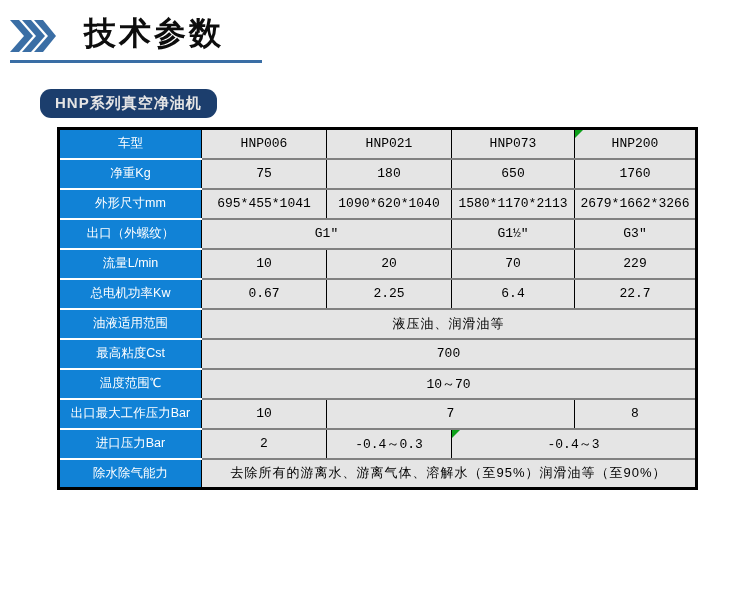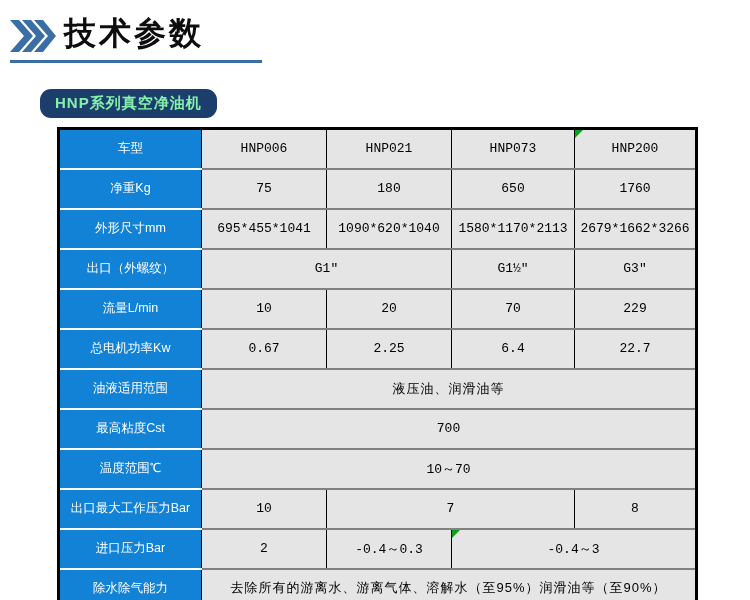--- a/index.html
+++ b/index.html
@@ -13,47 +13,47 @@
   }
   .page { position: absolute; inset: 0; }
 
   
   .title-wrap {
     position: absolute; left: 10px; top: 16px;
     display: flex; align-items: center;
   }
   .chevrons { width: 46px; height: 32px; margin-top: 4px; }
   .page-title {
-    margin: 0 0 0 8px;
+    margin: 0 0 0 28px;
     font-size: 32px; font-weight: bold; color: #0d0d0d;
     letter-spacing: 3px; line-height: 1.1;
   }
   .title-underline {
     position: absolute; left: 10px; top: 60px;
     width: 252px; height: 3px; background: #3a6ea5;
   }
 
   
   .series-badge {
     position: absolute; left: 40px; top: 89px;
-    background: #1c3e6d; color: #86efac;
+    background: #1c3e6d; color: #e5e5e5;
     font-size: 15px; font-weight: bold;
     padding: 5px 15px; border-radius: 11px;
     letter-spacing: 1px;
   }
 
   
   table.spec {
     position: absolute; left: 57px; top: 127px;
     width: 638px;
     border-collapse: collapse; table-layout: fixed;
     border: 3px solid #000;
   }
   table.spec td {
-    height: 40px; padding: 0 2px;
+    height: 30px; padding: 0 2px;
     text-align: center; vertical-align: middle;
     overflow: hidden; white-space: nowrap;
   }
   td.label {
     background: #1182d6; color: #ffffff;
     font-size: 12.5px;
     border-top: 2px solid #ffffff; border-bottom: 2px solid #ffffff;
     border-right: 1px solid #000;
   }
   td.data {

